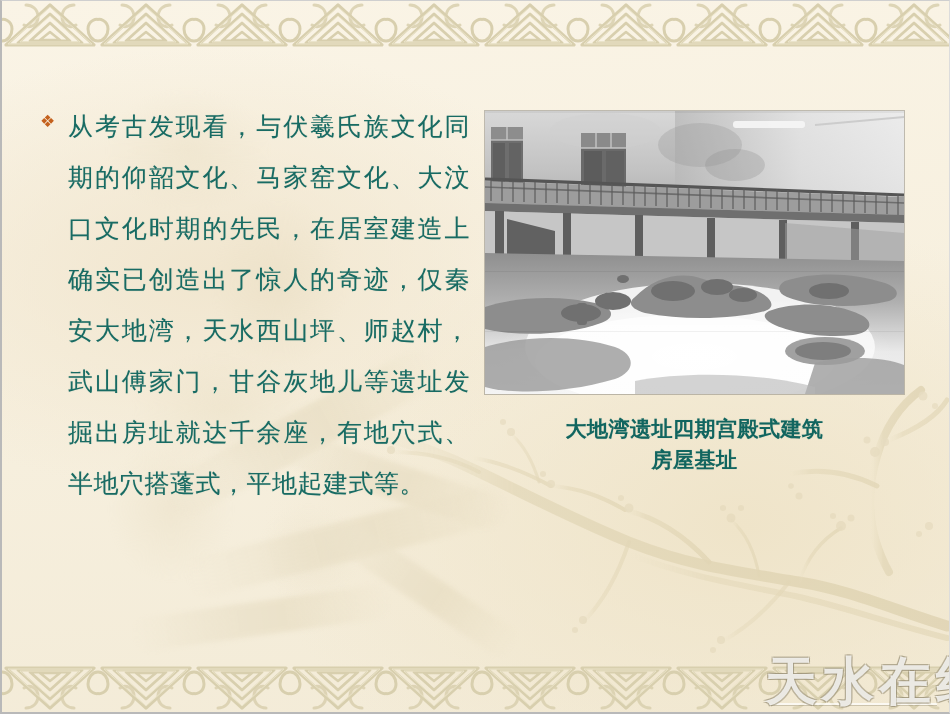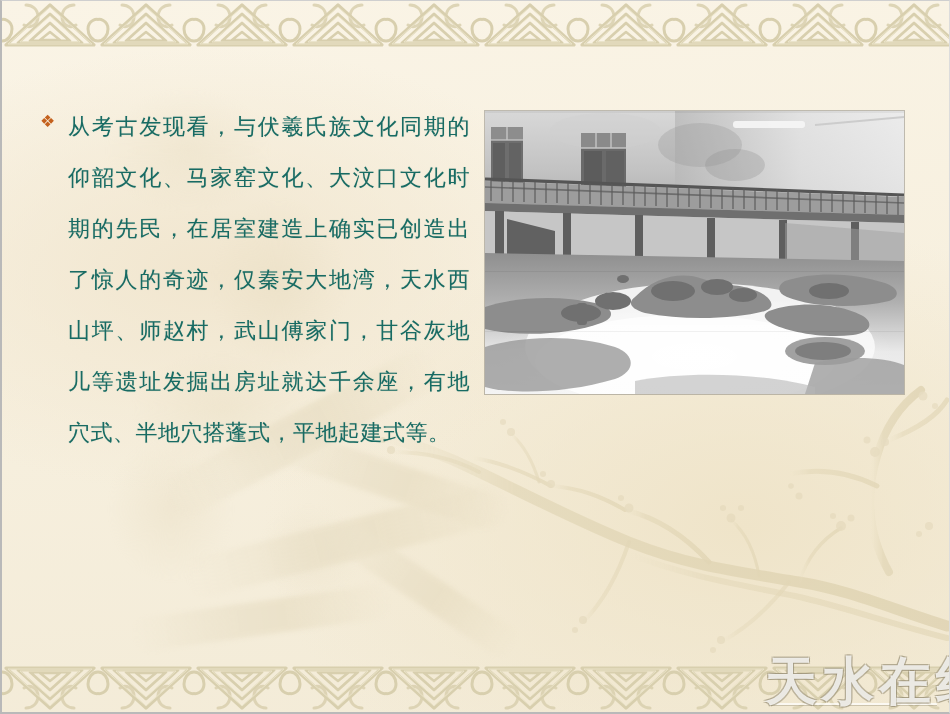--- a/index.html
+++ b/index.html
@@ -107,21 +107,21 @@
     margin-top:12px;
     color:#c4611d;
     font-size:17px;
     line-height:1;
     text-align:left;
     font-family:"DejaVu Sans","Liberation Sans",sans-serif;
   }
   .body-text{
     flex:1 1 auto;
     color:#186b63;
-    font-size:22px;
+    font-size:25px;
     line-height:51px;
     letter-spacing:.5px;
     text-align:justify;
     text-justify:inter-character;
     font-family:"DejaVu Serif","Liberation Serif",serif;
     text-shadow:0 0 1px rgba(24,107,99,.25);
   }
 
   
   .photo-wrap{
@@ -758,19 +758,23 @@
 
         <g fill="#000" opacity=".05">
           <rect x="0" y="0" width="419" height="2"></rect>
           <rect x="0" y="160" width="419" height="1"></rect>
           <rect x="0" y="220" width="419" height="1"></rect>
         </g>
       </svg>
     </div>
   </div>
 
+  <div class="caption">
+    <div>大地湾遗址四期宫殿式建筑</div>
+    <div>房屋基址</div>
+  </div>
 
   <div class="watermark">
     <div class="wm-cn">天水在线</div>
     <div class="wm-rule"></div>
   </div>
 
 </div>
 
 </body></html>

